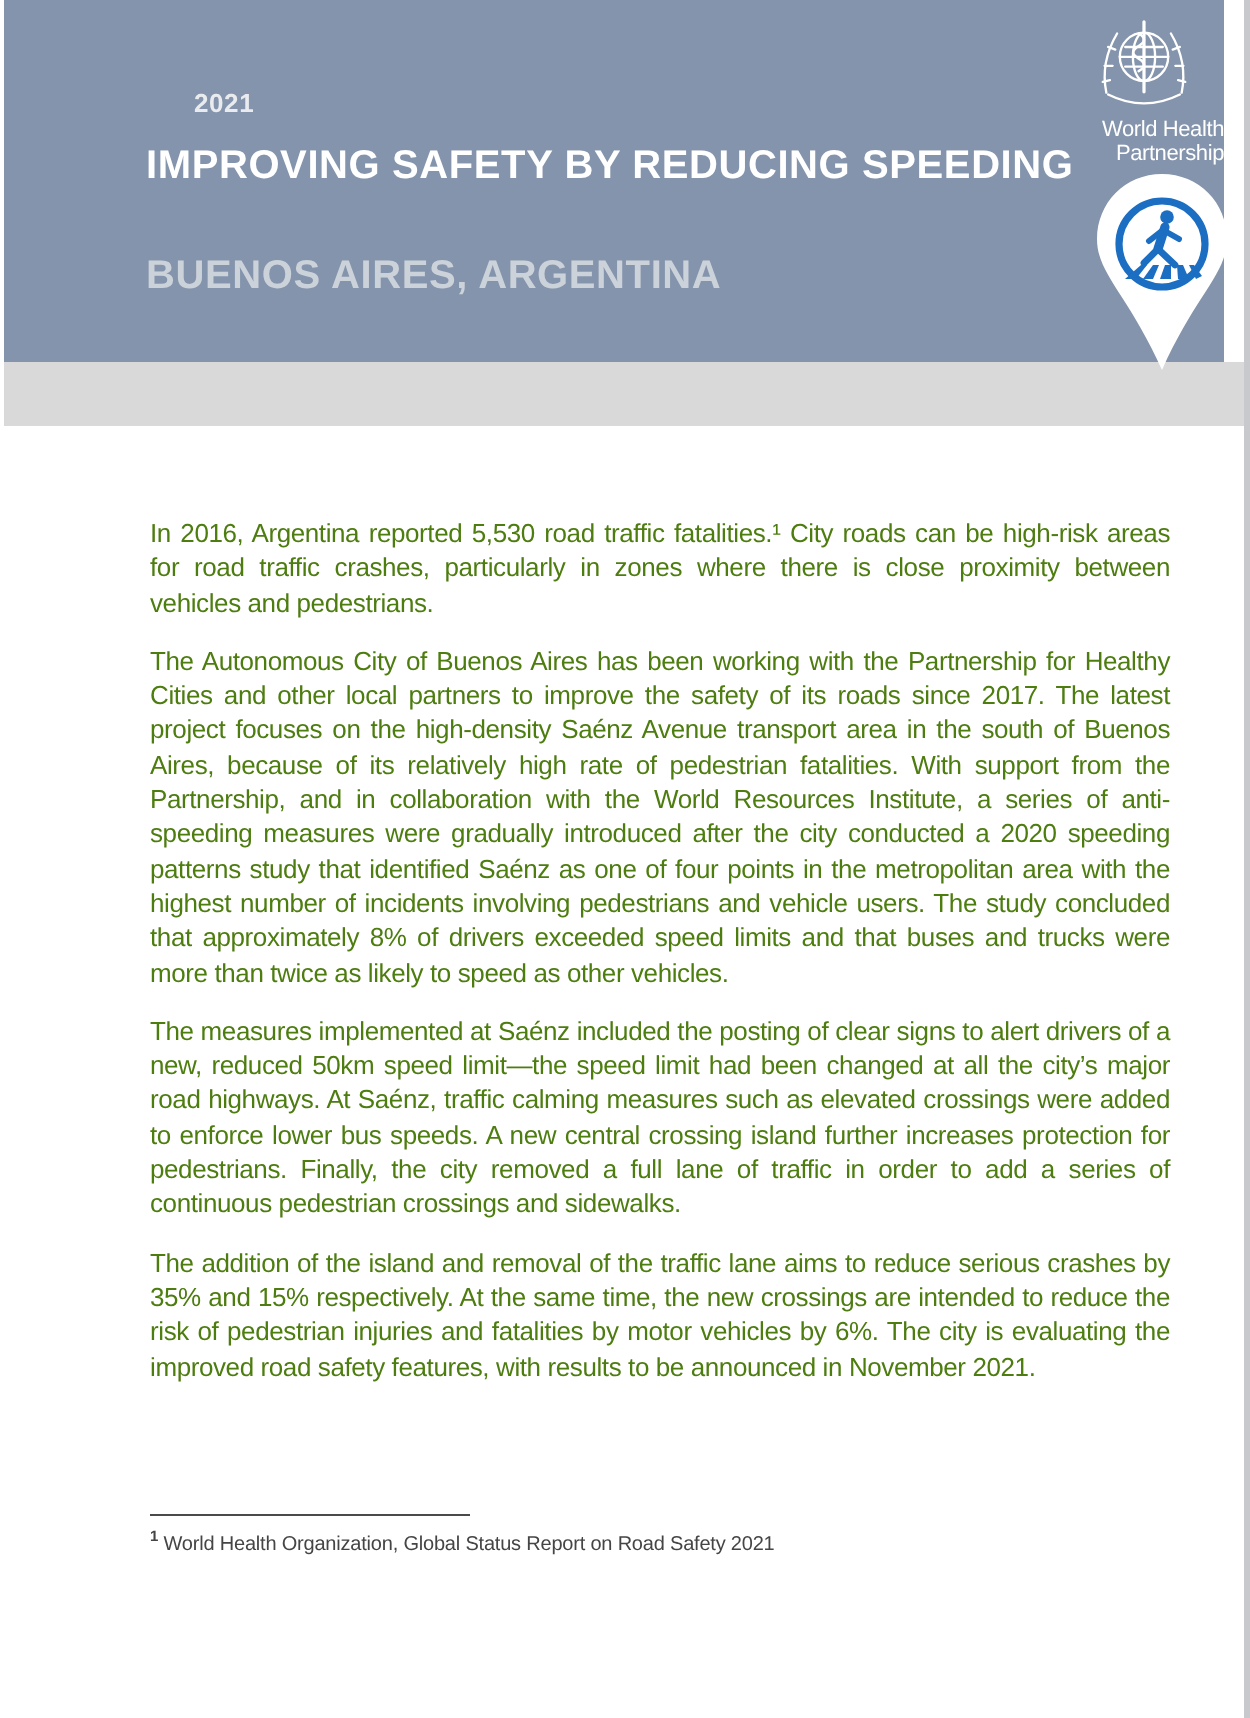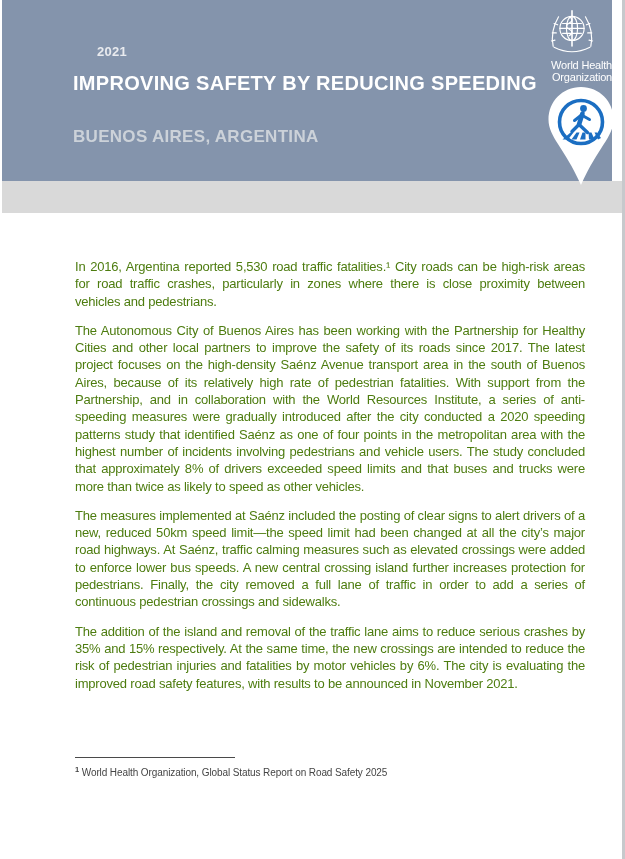--- a/index.html
+++ b/index.html
@@ -25,21 +25,21 @@
     position:absolute; left:73px; top:44px;
     font-size:13px; font-weight:bold; color:#e9ebef; letter-spacing:0.3px;margin-left:24px;
   }
   .title {
     position:absolute; left:73px; top:72px;
     font-size:20px; font-weight:bold; color:#ffffff; letter-spacing:0.3px;
     white-space:nowrap;
   }
   .subtitle {
     position:absolute; left:73px; top:127px;
-    font-size:17px; font-weight:bold; color:#ccd2d9; letter-spacing:0.3px;
+    font-size:20px; font-weight:bold; color:#ccd2d9; letter-spacing:0.3px;
     white-space:nowrap;
   }
   
   .who-logo {
     position:absolute; right:13px; top:6px; width:80px;
     text-align:right; color:#ffffff;
   }
   .who-logo svg { display:block; margin:0 auto 2px auto; }
   .who-logo-text { font-size:11px; line-height:11.5px; letter-spacing:-0.2px; }
   
@@ -91,21 +91,21 @@
 
       <path d="M30 5.5 V44.5" stroke-width="1.8"></path>
       <path d="M27 12 q6 3.5 0 7 q-6 3.5 0 7 q6 3.5 0 7" stroke-width="1.4"></path>
 
       <path d="M9 45 Q5.5 28 15 12"></path>
       <path d="M51 45 Q54.5 28 45 12"></path>
       <path d="M10 46 Q30 56 50 46"></path>
       <path d="M11 38 l-4 1 M12.5 30 l-4.5 0 M14 21 l-4 -1.5 M49 38 l4 1 M47.5 30 l4.5 0 M46 21 l4 -1.5"></path>
     </svg>
     <div class="who-logo-text">World Health</div>
-    <div class="who-logo-text">Organization</div>
+    <div class="who-logo-text">Partnership</div>
   </div>
 
   <div class="pin">
     <svg width="72" height="100" viewBox="0 0 72 100">
       <path d="M36 1 C54.5 1 68.5 15.5 68.5 33.5 C68.5 51 53 61 36 99 C19 61 3.5 51 3.5 33.5 C3.5 15.5 17.5 1 36 1 Z" fill="#ffffff"></path>
       <circle cx="36" cy="36" r="21.5" fill="#ffffff" stroke="#1b6ec2" stroke-width="3.6"></circle>
 
       <g fill="#1b6ec2" stroke="#1b6ec2" stroke-linecap="round">
         <circle cx="38.5" cy="22.5" r="3.4" stroke="none"></circle>
         <path d="M37.5 27.5 L34 38.5" stroke-width="4.6" fill="none"></path>
@@ -127,18 +127,18 @@
 
   <div class="content">
     <p>In 2016, Argentina reported 5,530 road traffic fatalities.¹ City roads can be high-risk areas for road traffic crashes, particularly in zones where there is close proximity between vehicles and pedestrians.</p>
     <p>The Autonomous City of Buenos Aires has been working with the Partnership for Healthy Cities and other local partners to improve the safety of its roads since 2017. The latest project focuses on the high-density Saénz Avenue transport area in the south of Buenos Aires, because of its relatively high rate of pedestrian fatalities. With support from the Partnership, and in collaboration with the World Resources Institute, a series of anti-speeding measures were gradually introduced after the city conducted a 2020 speeding patterns study that identified Saénz as one of four points in the metropolitan area with the highest number of incidents involving pedestrians and vehicle users. The study concluded that approximately 8% of drivers exceeded speed limits and that buses and trucks were more than twice as likely to speed as other vehicles.</p>
     <p>The measures implemented at Saénz included the posting of clear signs to alert drivers of a new, reduced 50km speed limit—the speed limit had been changed at all the city’s major road highways. At Saénz, traffic calming measures such as elevated crossings were added to enforce lower bus speeds. A new central crossing island further increases protection for pedestrians. Finally, the city removed a full lane of traffic in order to add a series of continuous pedestrian crossings and sidewalks.</p>
     <p>The addition of the island and removal of the traffic lane aims to reduce serious crashes by 35% and 15% respectively. At the same time, the new crossings are intended to reduce the risk of pedestrian injuries and fatalities by motor vehicles by 6%. The city is evaluating the improved road safety features, with results to be announced in November 2021.</p>
   </div>
 
   <div class="footnote">
     <div class="footnote-rule"></div>
-    <div><sup>1</sup><span> World Health Organization, Global Status Report on Road Safety 2025</span></div>
+    <div><sup>1</sup><span> World Health Organization, Global Status Report on Road Safety 2021</span></div>
   </div>
 
   <div class="page-edge"></div>
 
 </div>
 
 </body></html>

